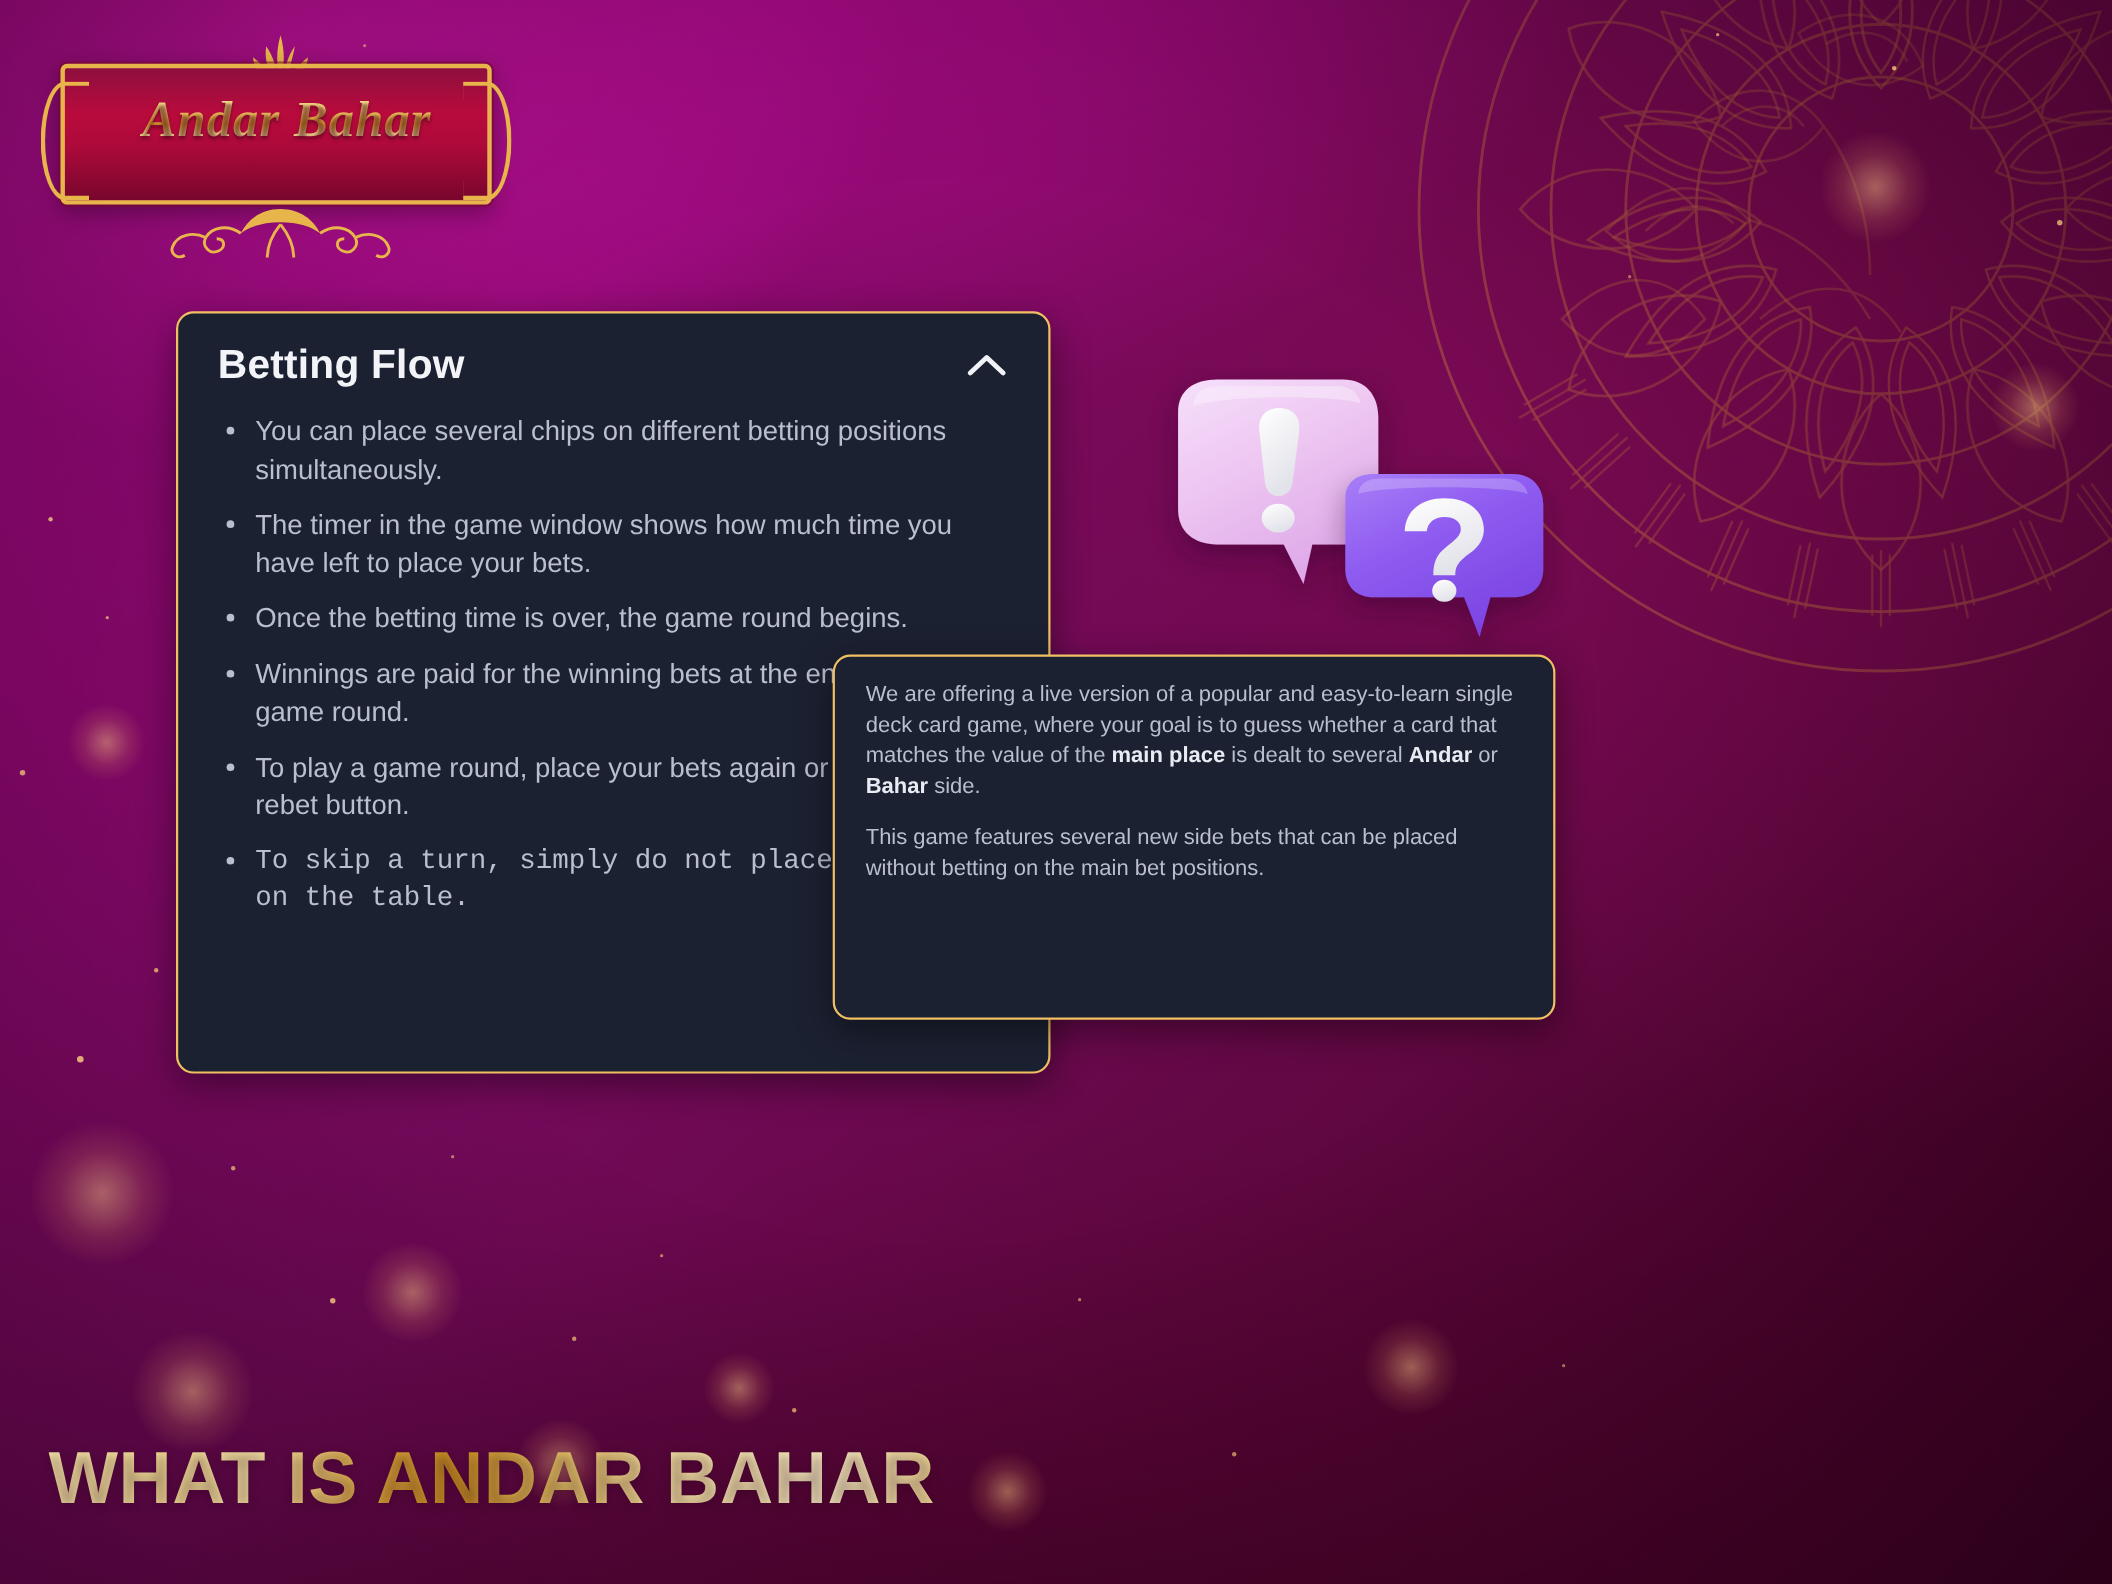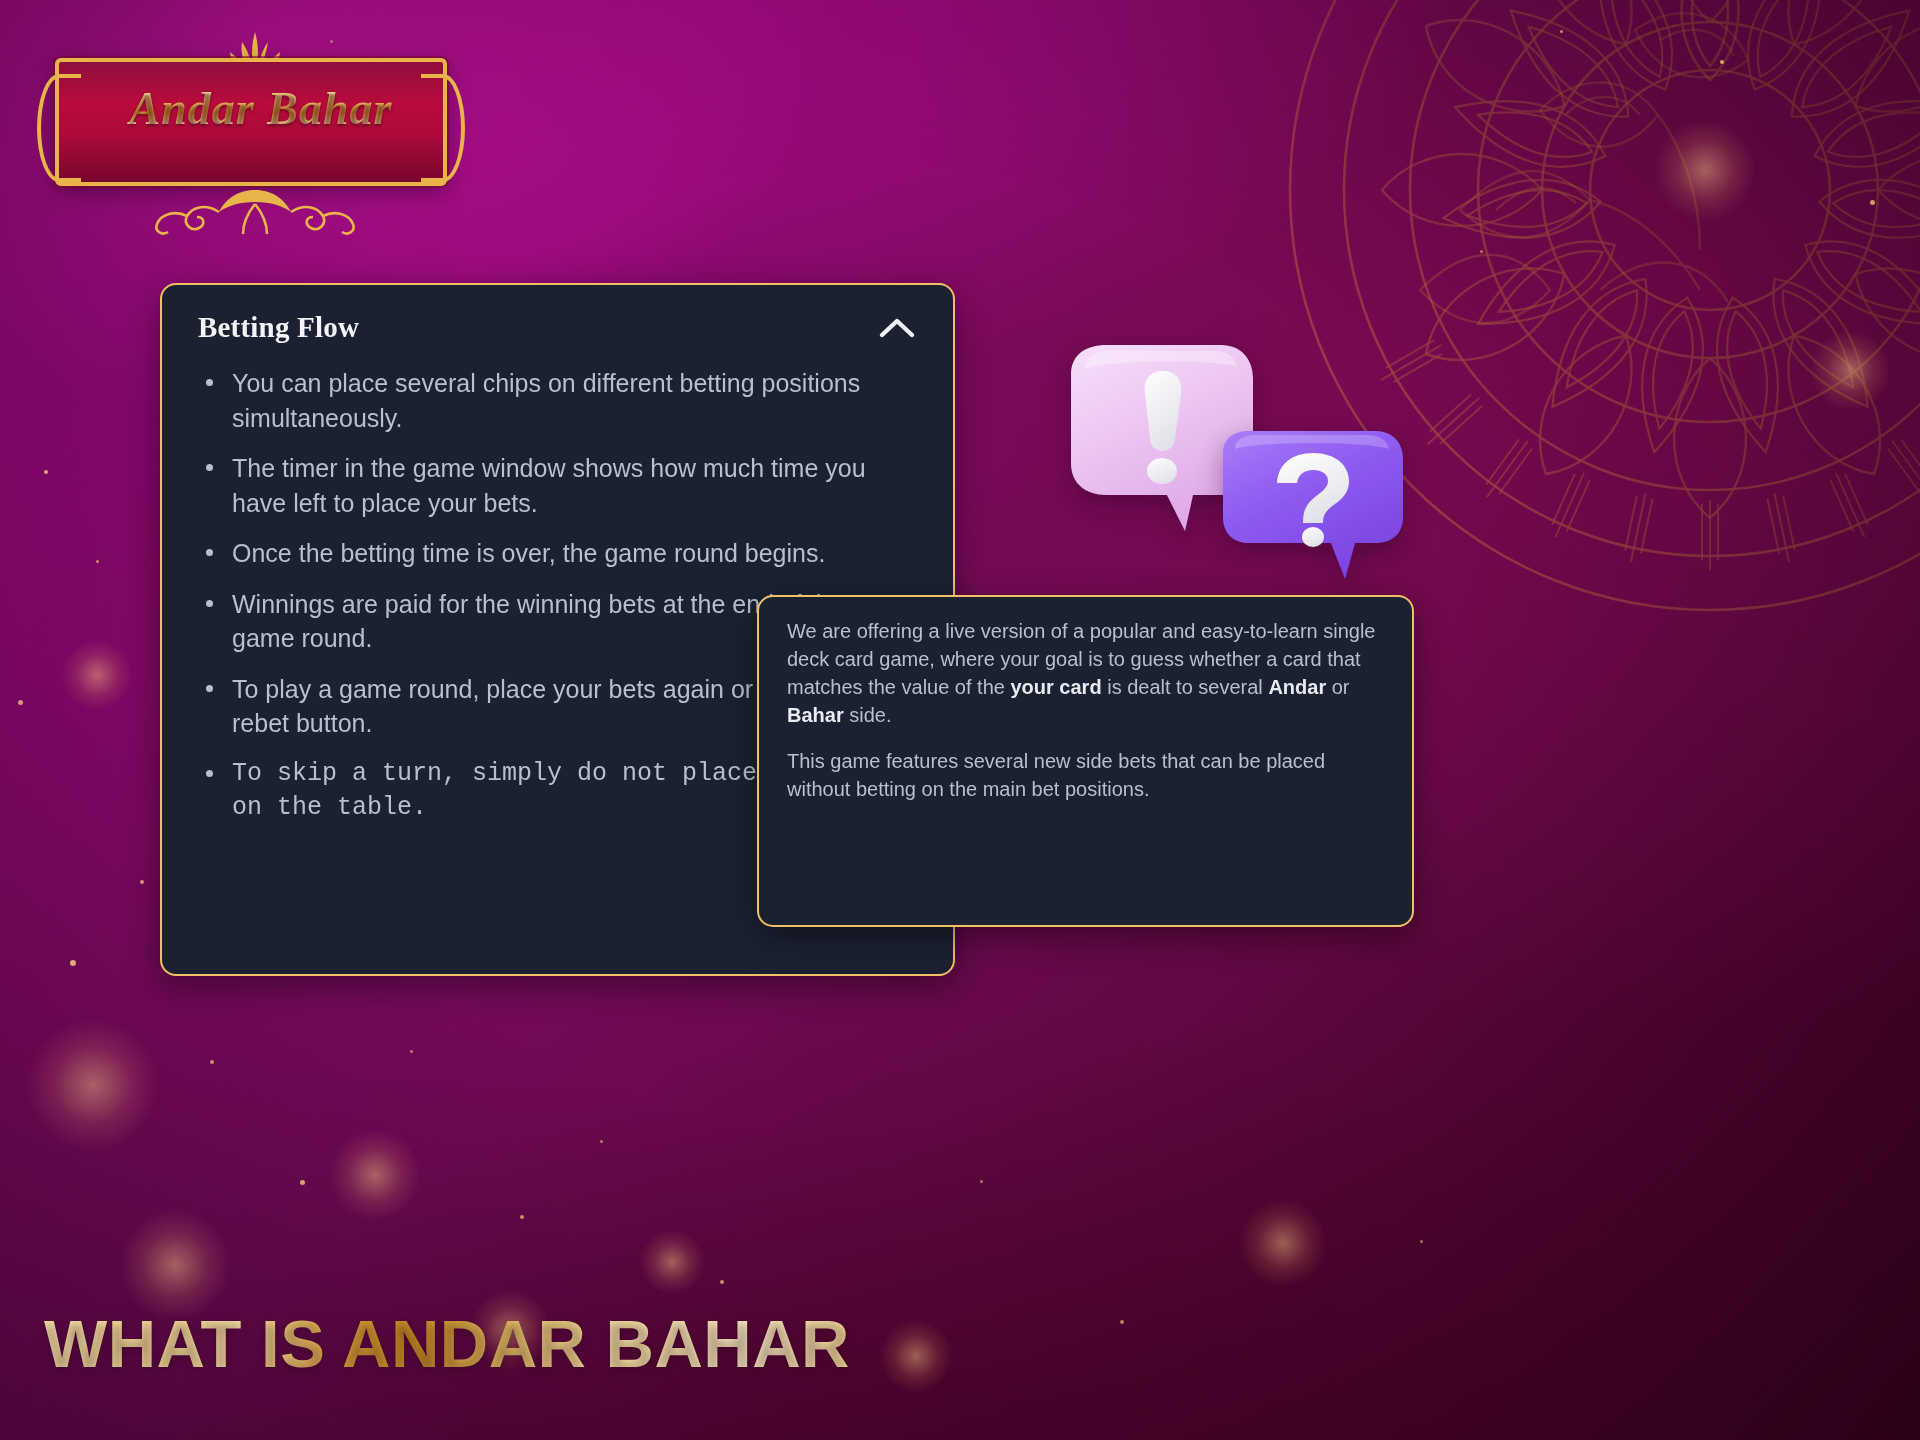--- a/index.html
+++ b/index.html
@@ -73,21 +73,21 @@
     border-radius:16px;
     box-shadow:0 10px 34px rgba(0,0,0,.42);
   }
   .panel-head {
     display:flex; align-items:center; justify-content:space-between;
   }
   .panel-title { color:#f2f4f8; font-weight:700; letter-spacing:.2px; }
   .chev { flex:0 0 auto; }
 
   #betting-flow-panel { left:160px; top:283px; width:795px; height:693px; padding:26px 30px 20px 36px; }
-  #betting-flow-panel .panel-title { font-size:29px;font-family:Liberation Serif, serif; }
+  #betting-flow-panel .panel-title { font-size:37px; }
   #betting-flow-panel .panel-head { margin-bottom:22px; padding-right:6px; }
 
   ul.bullets { list-style:none; }
   ul.bullets li {
     position:relative; color:#b9bfcc; font-size:25px; line-height:1.38;
     margin-bottom:16px; padding-left:34px; max-width:700px;
   }
   ul.bullets li:last-child { margin-bottom:0;font-family:Liberation Mono, monospace; }
   ul.bullets li:before {
     content:""; position:absolute; left:8px; top:13px;
@@ -427,18 +427,18 @@
       <li>The timer in the game window shows how much time you have left to place your bets.</li>
       <li>Once the betting time is over, the game round begins.</li>
       <li>Winnings are paid for the winning bets at the end of the game round.</li>
       <li>To play a game round, place your bets again or use the rebet button.</li>
       <li>To skip a turn, simply do not place any bets on the table.</li>
     </ul>
 </section>
 
 <section class="panel" id="live-panel">
   <div id="live-body">
-      <p><span>We are offering a live version of a popular and easy-to-learn single deck card game, where your goal is to guess whether a card that matches the value of the </span><b>your card</b><span> is dealt to several </span><b>Andar</b><span> or </span><b>Bahar</b><span> side.</span></p>
+      <p><span>We are offering a live version of a popular and easy-to-learn single deck card game, where your goal is to guess whether a card that matches the value of the </span><b>main place</b><span> is dealt to several </span><b>Andar</b><span> or </span><b>Bahar</b><span> side.</span></p>
       <p><span>This game features several new side bets that can be placed without betting on the main bet positions.</span></p>
     </div>
 </section>
 
 <h1 class="big-title">WHAT IS ANDAR BAHAR</h1>
 
 </body></html>

